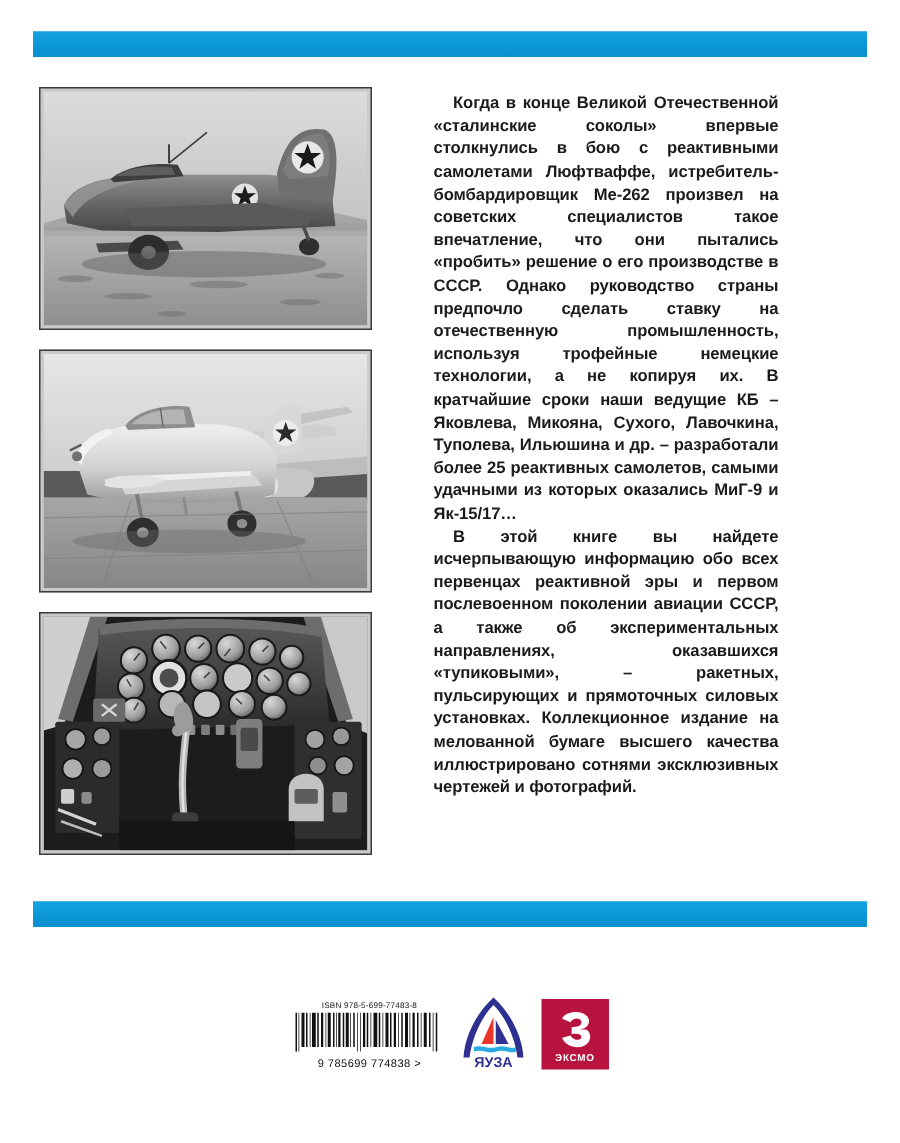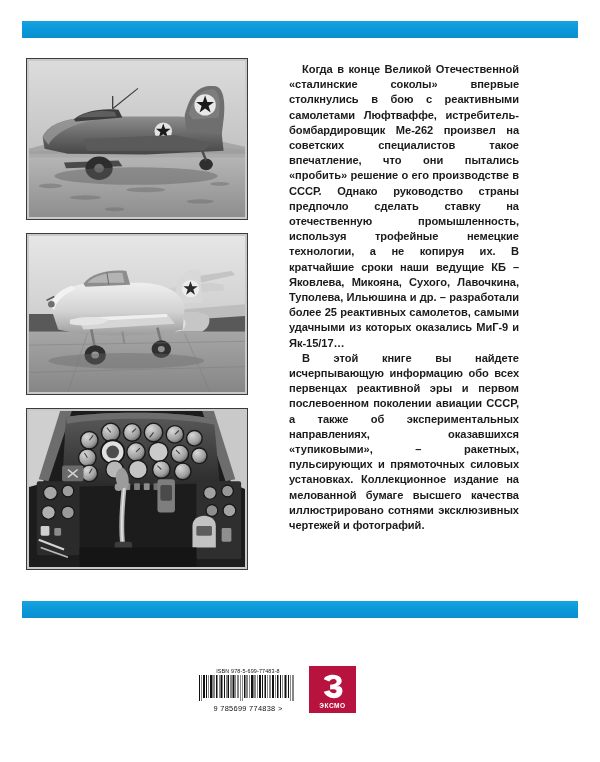--- a/index.html
+++ b/index.html
@@ -470,20 +470,33 @@
           <rect x="169" y="0" width="1" height="46"></rect>
           <rect x="173" y="0" width="4" height="46"></rect>
           <rect x="180" y="0" width="2" height="46"></rect>
           <rect x="185" y="0" width="1" height="52"></rect>
           <rect x="189" y="0" width="2" height="52"></rect>
         </g>
       </svg>
       <div class="barcode-digits">9 785699 774838 &gt;</div>
     </div>
 
+    <div class="logo-yauza">
+      <svg viewBox="0 0 92 100" width="46" height="50">
+
+        <path d="M46 4 C66 22, 84 52, 86 84 L78 84 C74 54, 60 28, 46 14 C32 28, 18 54, 14 84 L6 84 C8 52, 26 22, 46 4 Z" fill="#2e3192"></path>
+
+        <path d="M46 30 L46 66 L30 66 Z" fill="#e8342a"></path>
+        <path d="M49 34 L66 66 L49 66 Z" fill="#2e3192"></path>
+
+        <path d="M20 70 C30 66, 40 74, 50 70 C60 66, 70 74, 76 70 L76 76 C70 80, 60 72, 50 76 C40 80, 30 72, 20 76 Z" fill="#29abe2"></path>
+
+        <text x="46" y="96" text-anchor="middle" font-family="Liberation Sans, sans-serif" font-size="19" font-weight="700" fill="#2e3192">ЯУЗА</text>
+      </svg>
+    </div>
 
     <div class="logo-eksmo">
       <div class="eksmo-mark">
         <svg viewBox="0 0 34 34" width="27" height="27">
           <path d="M6 9 C8 3, 22 1, 27 7 C31 12, 27 18, 20 18 L26 18 C31 20, 31 29, 24 32 C17 35, 8 31, 6 25 L13 23 C15 27, 21 28, 22 25 C23 22, 19 21, 14 22 L14 16 C20 16, 23 14, 22 11 C21 8, 15 8, 13 12 Z" fill="#ffffff"></path>
         </svg>
       </div>
       <div class="eksmo-word">ЭКСМО</div>
     </div>
 

